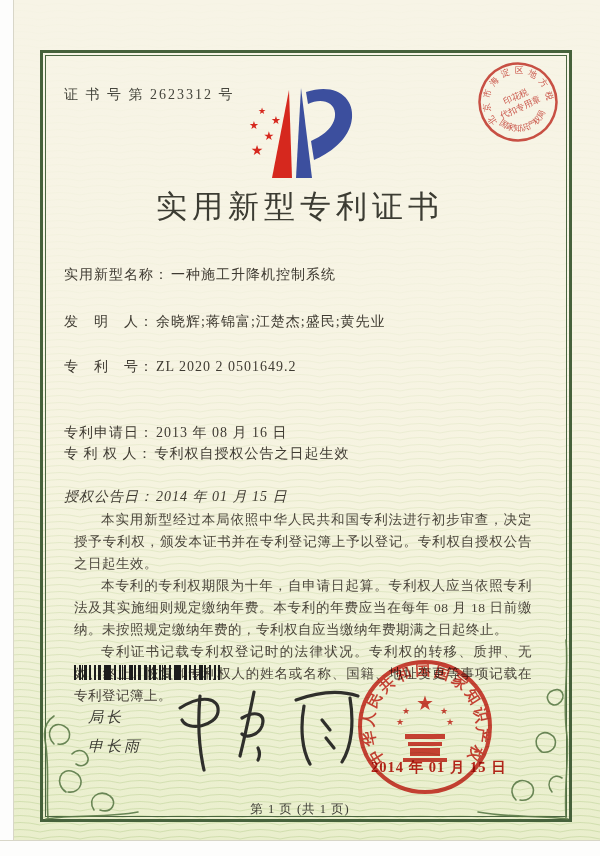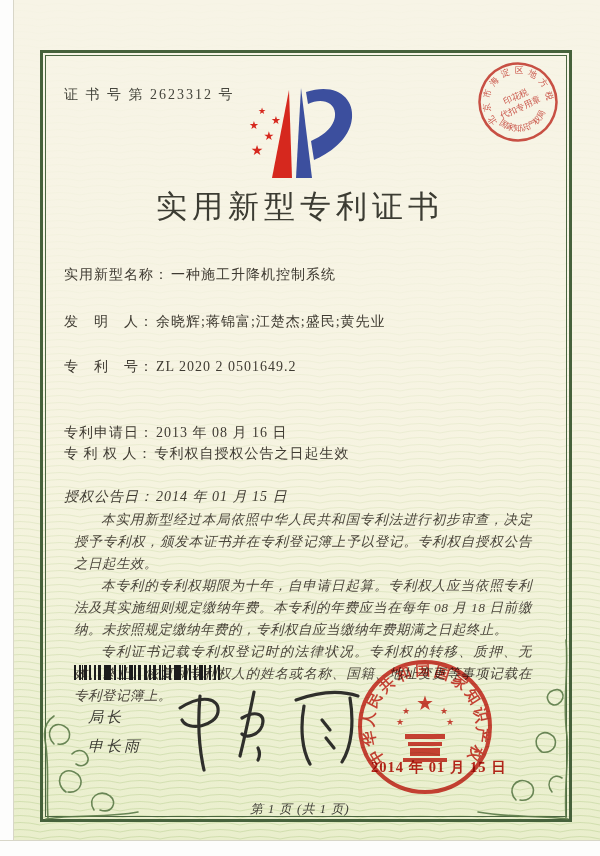--- a/index.html
+++ b/index.html
@@ -15,35 +15,35 @@
          border:3px solid #46613b;}
   .frame-inner{position:absolute;inset:2px;border:1px solid #4a6540;}
   .cert-no{position:absolute;left:64px;top:86px;font-size:14px;letter-spacing:2px;color:#45453c;}
   .logo{position:absolute;left:226px;top:78px;}
   .title{position:absolute;left:0;top:186px;width:100%;text-align:center;
          font-size:31px;font-weight:400;letter-spacing:5px;color:#3c3c33;}
   .field{position:absolute;left:64px;font-size:14px;color:#3f3b32;letter-spacing:1px;white-space:nowrap;}
   .field .lab{margin-right:2px;}
   .paras{position:absolute;left:74px;top:509px;width:458px;font-size:13.5px;line-height:22px;
          color:#4b463c;text-align:justify;letter-spacing:0.5px;}
-  .paras p{margin:0;text-indent:2em;font-style:italic;}
+  .paras p{margin:0;text-indent:2em;}
   .barcode{position:absolute;left:74px;top:665px;width:146px;height:15px;
      background:
        repeating-linear-gradient(90deg,#1c1c1c 0 2px,rgba(0,0,0,0) 2px 5px),
        repeating-linear-gradient(90deg,#1c1c1c 0 1px,rgba(0,0,0,0) 1px 8px),
        repeating-linear-gradient(90deg,rgba(0,0,0,0) 0 10px,#1c1c1c 10px 13px,rgba(0,0,0,0) 13px 23px);}
   .director{position:absolute;left:88px;top:708px;font-size:15px;color:#3a3a32;letter-spacing:3px;font-style:italic;}
   .director div{margin-bottom:10px;}
   .signature{position:absolute;left:158px;top:678px;}
   .seal{position:absolute;left:350px;top:652px;mix-blend-mode:multiply;}
   .seal-date{position:absolute;left:371px;top:758px;font-size:14.5px;color:#c2271e;
              letter-spacing:1px;font-weight:600;mix-blend-mode:multiply;}
   .stamp{position:absolute;left:470px;top:54px;transform:rotate(-24deg);mix-blend-mode:multiply;}
   .footer{position:absolute;left:0;top:801px;width:100%;text-align:center;
-          font-size:12.5px;color:#3c3c34;letter-spacing:1px;font-style:italic;}
+          font-size:12.5px;color:#3c3c34;letter-spacing:1px;}
   .flourish{position:absolute;}
   .edge-left{position:absolute;left:0;top:0;bottom:0;width:13px;background:#fdfdfc;
              border-right:1px solid #d8d6c8;}
   .edge-bottom{position:absolute;left:0;right:0;bottom:0;height:15px;background:#fdfdfc;
              border-top:1px solid #d8d6c8;}
 </style>
 </head>
 <body>
 
 <div class="page">

